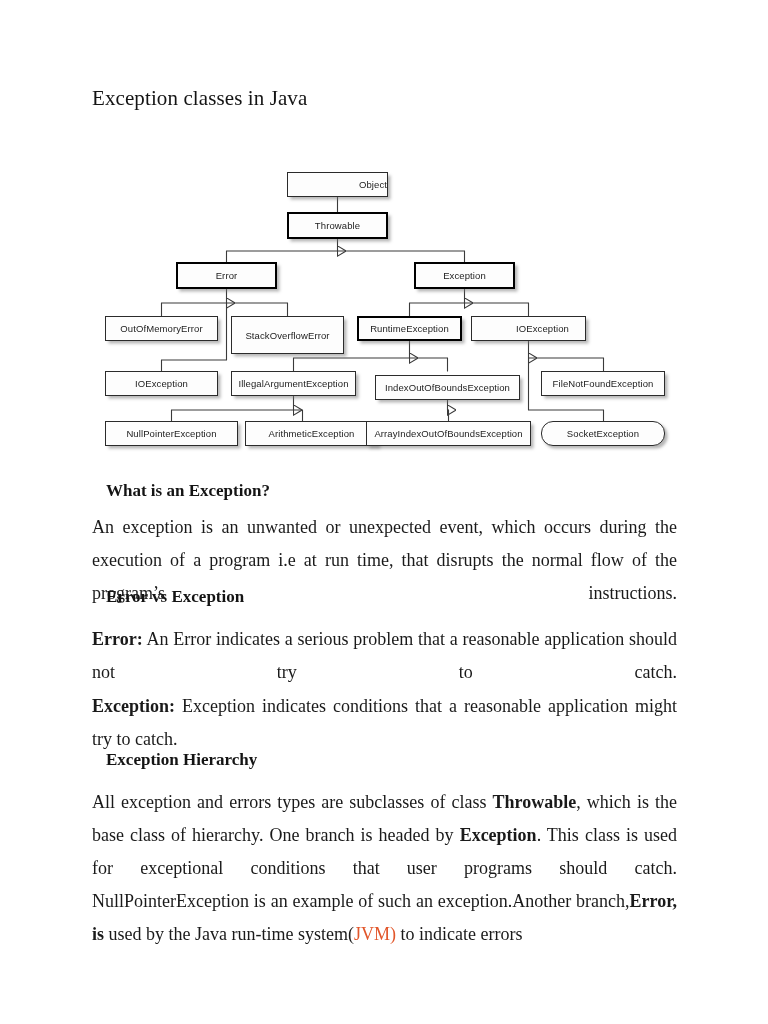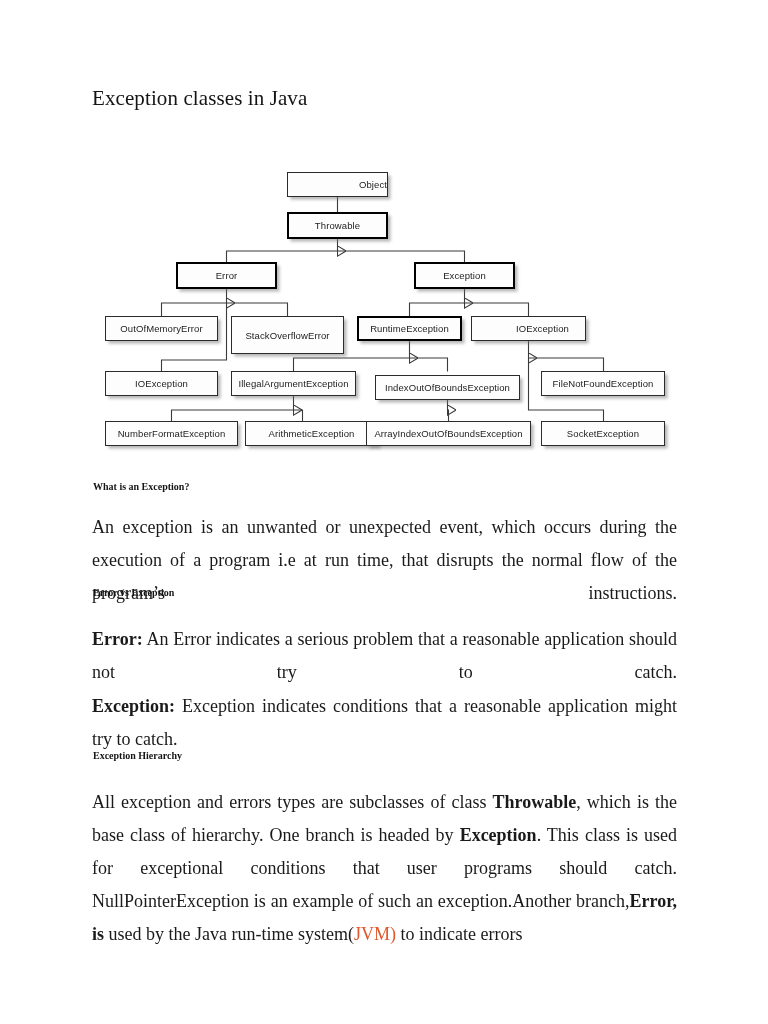--- a/index.html
+++ b/index.html
@@ -64,22 +64,22 @@
     z-index: 3;
   }
   .node-box.strong {
     border-width: 2.4px;
     border-color: #000;
   }
 
   
   .sec-head {
     position: absolute;
-    left: 93px;
-    font-size: 10px;
+    left: 106px;
+    font-size: 17px;
     font-weight: bold;
     color: #141414;
     margin: 0;
     white-space: nowrap;
   }
   .para {
     position: absolute;
     left: 92px;
     width: 585px;
     font-size: 18px;
@@ -172,29 +172,29 @@
     <div class="node-box" style="left:136px;top:216px;width:125px;height:25px;">
       <span>IllegalArgumentException</span>
     </div>
     <div class="node-box" style="left:280px;top:220px;width:145px;height:25px;">
       <span>IndexOutOfBoundsException</span>
     </div>
     <div class="node-box" style="left:446px;top:216px;width:124px;height:25px;">
       <span>FileNotFoundException</span>
     </div>
     <div class="node-box" style="left:10px;top:266px;width:133px;height:25px;">
-      <span>NumberFormatException</span>
+      <span>NullPointerException</span>
     </div>
     <div class="node-box" style="left:150px;top:266px;width:133px;height:25px;">
       <span>ArithmeticException</span>
     </div>
     <div class="node-box" style="left:271px;top:266px;width:165px;height:25px;">
       <span>ArrayIndexOutOfBoundsException</span>
     </div>
-    <div class="node-box" style="left:446px;top:266px;width:124px;height:25px;">
+    <div class="node-box" style="left:446px;top:266px;width:124px;height:25px;border-radius:12px;">
       <span>SocketException</span>
     </div>
   </div>
 
   <h2 class="sec-head" style="top:481px;">What is an Exception?</h2>
 
   <p class="para lastline-full" style="top:511px;"><span>An exception is an unwanted or unexpected event, which occurs during the execution of a program i.e at run time, that disrupts the normal flow of the program</span>’<span>s instructions.</span></p>
 
   <h2 class="sec-head" style="top:587px;">Error vs Exception</h2>
 

